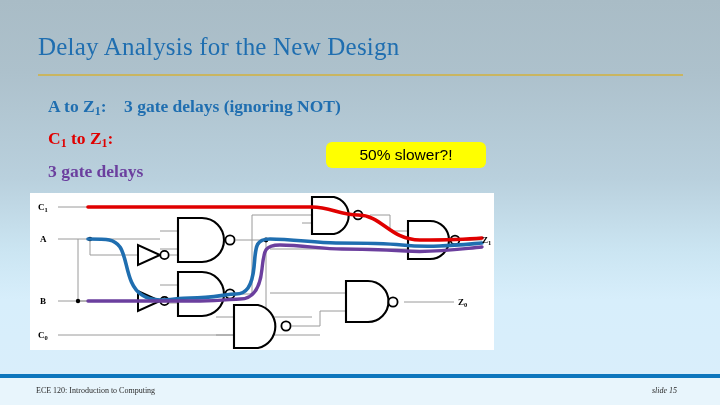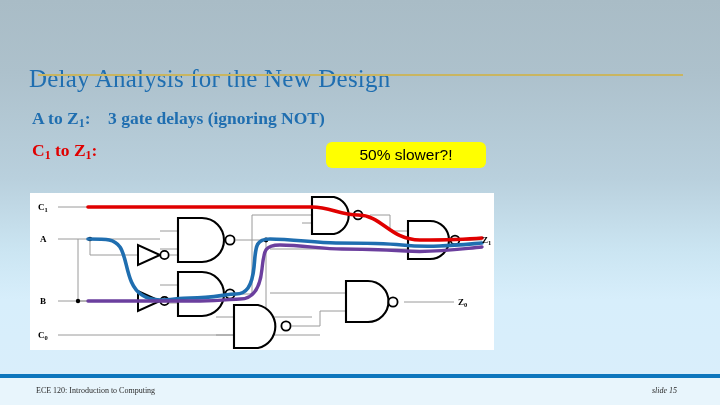--- a/index.html
+++ b/index.html
@@ -8,31 +8,31 @@
     font-family:"Liberation Serif", serif;
     background:#ffffff;
   }
   .slide{
     position:relative;width:720px;height:405px;
     background:linear-gradient(to bottom,#a9bcc6 0%,#adc1cc 18%,#b9d0dd 44%,#cbe5f2 62%,#d7eefb 74%,#d9eefb 93%,#d9eefb 100%);
     overflow:hidden;
   }
   
   .title{
-    position:absolute;left:29px;top:33px;
+    position:absolute;left:38px;top:33px;
     font-size:25px;color:#1f6eb0;
     font-family:"Liberation Serif", serif;
-    letter-spacing:.2px;white-space:nowrap;margin-top:32px;
+    letter-spacing:.2px;white-space:nowrap;
   }
   .title-rule{
     position:absolute;left:38px;top:74px;width:645px;height:2px;
     background:#c9b560;
   }
   
-  .lines{position:absolute;left:32px;top:96px;margin-top:12px;}
+  .lines{position:absolute;left:48px;top:96px;}
   .line{
     display:flex;align-items:baseline;
     font-size:17.5px;font-weight:bold;
     font-family:"Liberation Serif", serif;
     margin-bottom:9px;white-space:nowrap;
   }
   .line .lhs{display:inline-block;width:76px;}
   .line .rhs{display:inline-block;}
   .c-blue{color:#1f6eb0;}
   .c-red{color:#e00000;}
@@ -87,20 +87,21 @@
       <span class="rhs">3 gate delays (ignoring NOT)</span>
     </div>
 
     <div class="line c-red">
       <span class="lhs">
         <span>C</span><sub>1</sub><span> to Z</span><sub>1</sub><span>:</span>
       </span>
     </div>
 
     <div class="line c-purple">
+      <span class="rhs">3 gate delays</span>
     </div>
 
   </div>
 
   <div class="callout">
     <span>50% slower?!</span>
   </div>
 
   <div class="panel">
     <svg width="464" height="157" viewBox="0 0 464 157">

